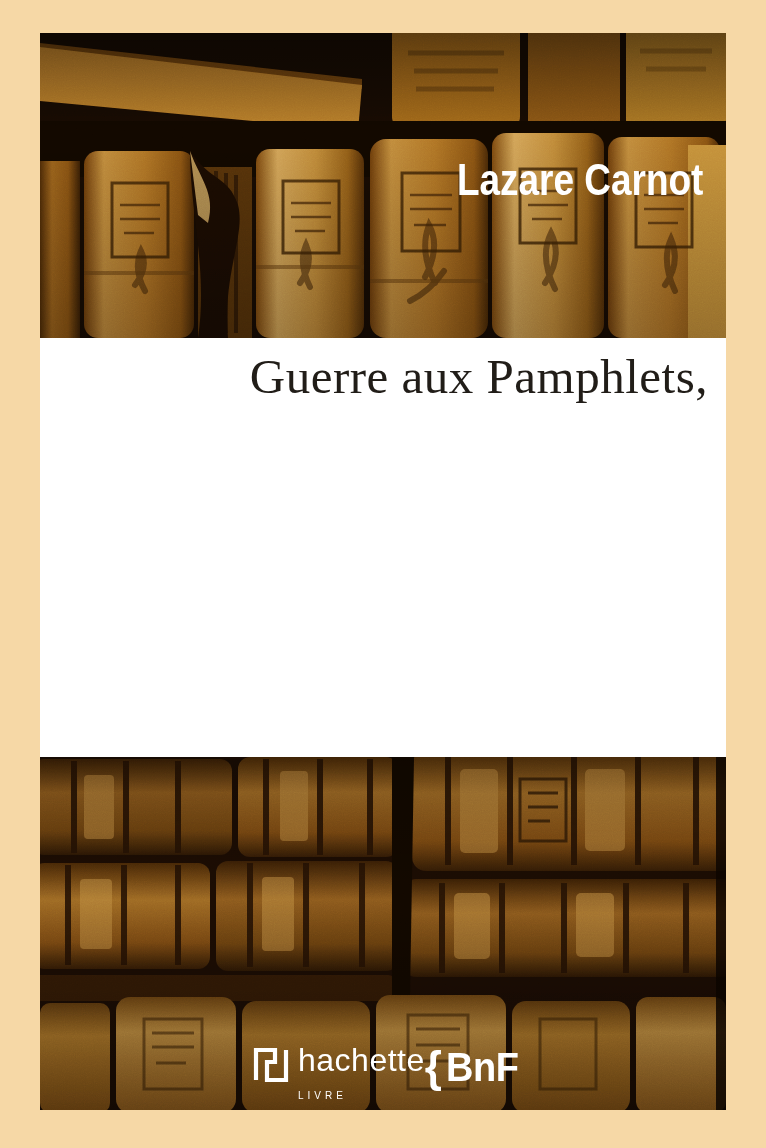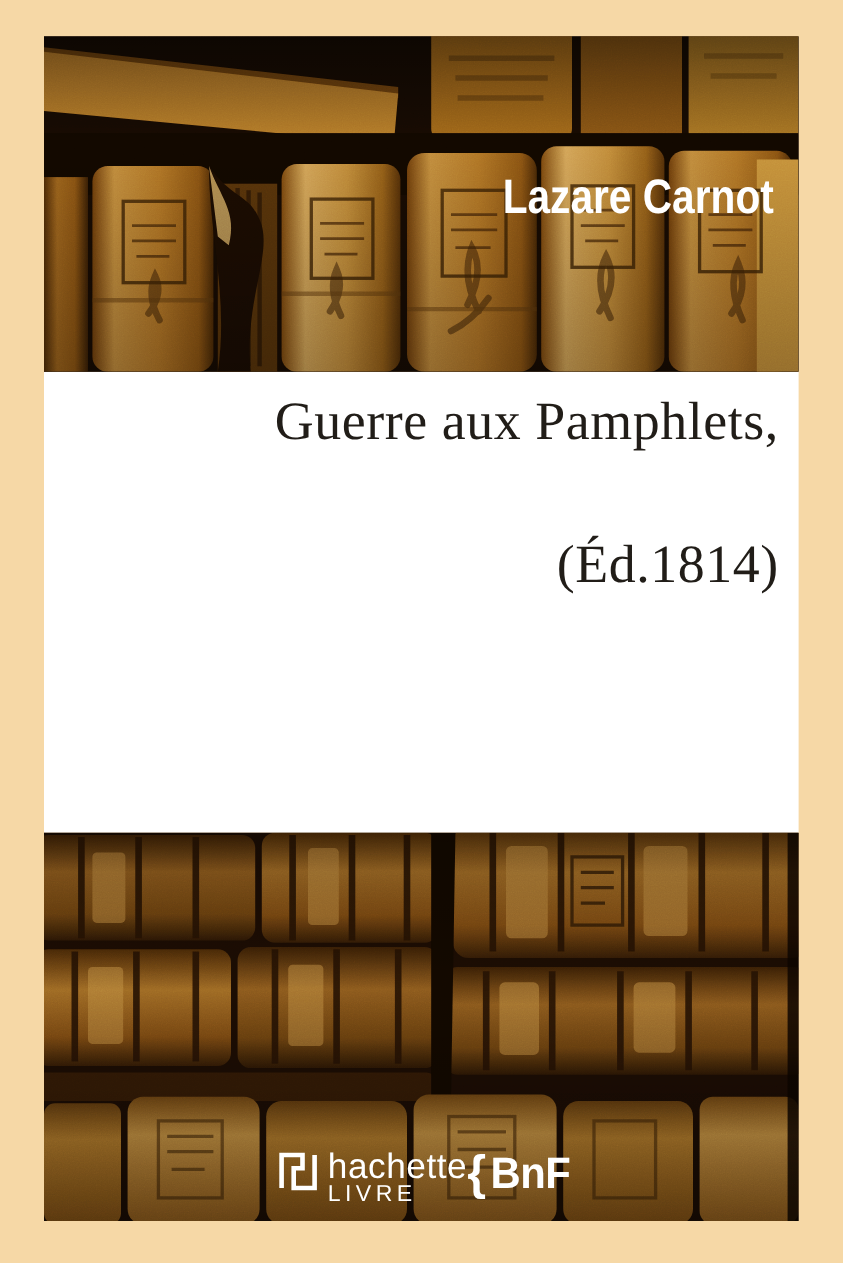--- a/index.html
+++ b/index.html
@@ -10,29 +10,29 @@
   .photo{position:relative;overflow:hidden}
   .photo svg.scene{position:absolute;inset:0;width:100%;height:100%;display:block;filter:blur(.5px) saturate(1.05)}
   .photo-top{height:305px;background:#170b02}
   .band{height:419px;background:#ffffff}
   .photo-bottom{height:353px;background:#1a0c03}
 
   .author{position:absolute;top:122px;right:23px;color:#fff;font-weight:bold;font-size:44px;
           white-space:nowrap;transform:scaleX(.84);transform-origin:100% 50%;
           font-family:"Liberation Sans",sans-serif}
 
-  .title{padding:12px 18px 0 0;text-align:right;font-family:"Liberation Serif",serif;
+  .title{padding:6px 18px 0 0;text-align:right;font-family:"Liberation Serif",serif;
          font-size:49px;line-height:65px;color:#211d18;letter-spacing:.5px}
 
   .logos{position:absolute;left:213px;top:288px;display:flex;align-items:flex-start;color:#fff}
   .hachette{display:flex;gap:9px;align-items:flex-start}
   .hachette-icon{width:36px;height:36px;margin-top:2px;flex:0 0 auto}
   .h-words{display:flex;flex-direction:column}
   .h-name{font-size:32px;line-height:30px;letter-spacing:.5px}
-  .h-livre{font-size:21px;line-height:16px;letter-spacing:4px;margin-top:3px}
+  .h-livre{font-size:10px;line-height:16px;letter-spacing:4px;margin-top:13px}
   .bnf{display:flex;align-items:center;margin-top:1px}
   .bnf-brace{font-size:44px;font-weight:bold;line-height:42px;margin-right:4px}
   .bnf-name{font-size:40px;font-weight:bold;line-height:42px;letter-spacing:-.5px;
             transform:scaleX(.95);transform-origin:0 50%}
 </style>
 </head>
 <body>
 
 <div class="page">
   <div class="cover">
@@ -126,21 +126,20 @@
         <rect width="686" height="305" fill="url(#tshade)"></rect>
         <rect width="686" height="305" filter="url(#tnoise)" opacity=".35" style="mix-blend-mode:overlay"></rect>
       </svg>
       <div class="author">Lazare Carnot</div>
     </div>
 
     <div class="band">
       <div class="title">
         <span>Guerre aux Pamphlets,</span><br>
         <br>
-        <span>(Éd.1814)</span>
       </div>
     </div>
 
     <div class="photo photo-bottom">
       <svg class="scene" viewBox="0 0 686 353" preserveAspectRatio="none" aria-hidden="true">
         <defs>
           <linearGradient id="hg1" x1="0" y1="0" x2="0" y2="1">
             <stop offset="0" stop-color="#3a2006"></stop>
               <stop offset=".35" stop-color="#8a5a20"></stop>
             <stop offset=".75" stop-color="#6b4212"></stop>

